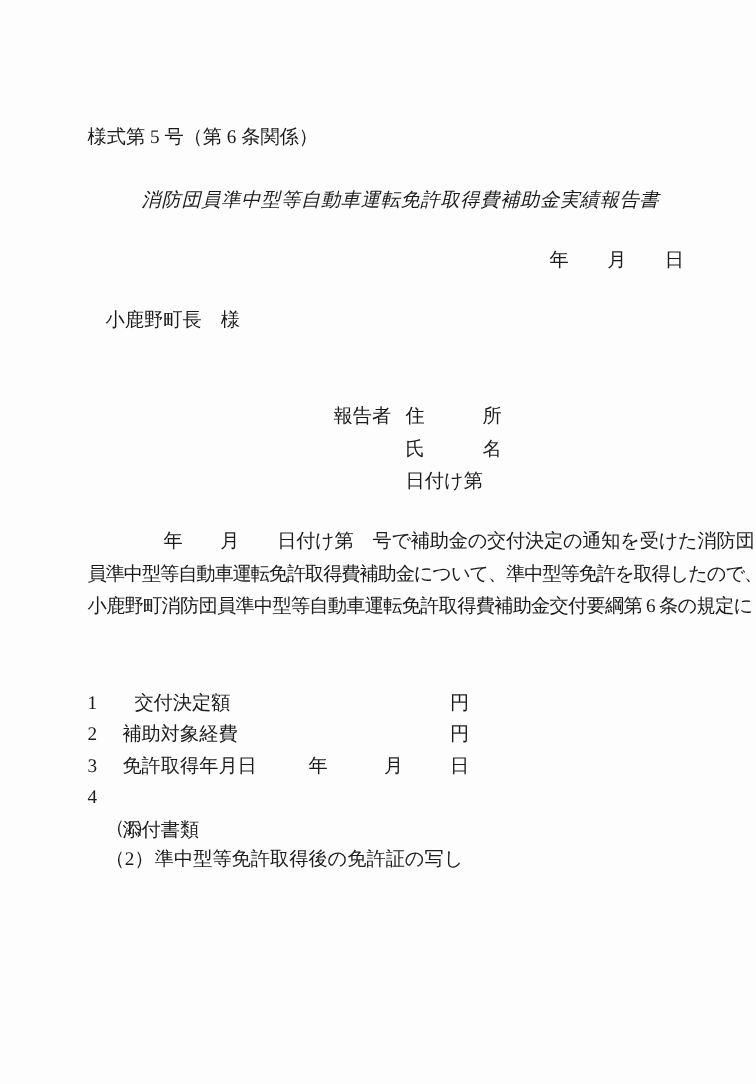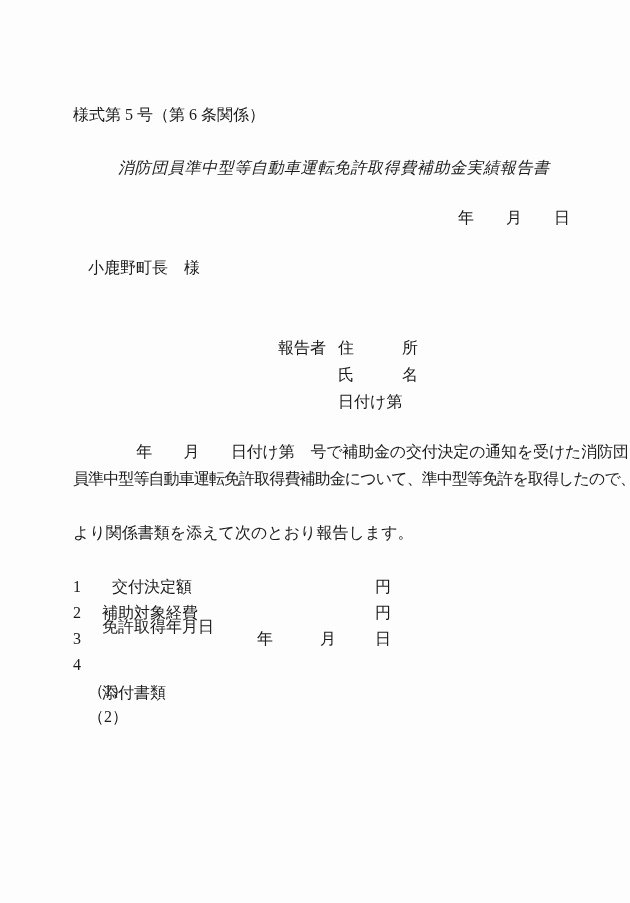--- a/index.html
+++ b/index.html
@@ -41,36 +41,37 @@
 
   <div class="t" style="left:88px; top:219px">小鹿野町長　様</div>
 
   <div class="t" style="left:278px; top:299px">報告者</div>
   <div class="t" style="left:338px; top:299px">住　　　所</div>
   <div class="t" style="left:338px; top:326px">氏　　　名</div>
   <div class="t" style="left:338px; top:353px">日付け第</div>
 
   <div class="t" style="left:73px; top:403px; letter-spacing:-0.2px">　　　　年　　月　　日付け第　号で補助金の交付決定の通知を受けた消防団</div>
   <div class="t" style="left:73px; top:430px; letter-spacing:-0.9px">員準中型等自動車運転免許取得費補助金について、準中型等免許を取得したので、</div>
-  <div class="t" style="left:73px; top:484px">より関係書類を添えて次のとおり報告します。</div>
+  <div class="t" style="left:73px; top:457px; letter-spacing:-0.6px">小鹿野町消防団員準中型等自動車運転免許取得費補助金交付要綱第 6 条の規定に</div>
 
   <span class="t" style="left:73px; top:538px">1</span>
   <span class="t" style="left:112px; top:538px">交付決定額</span>
   <span class="t" style="left:375px; top:538px">円</span>
 
   <span class="t" style="left:73px; top:564px">2</span>
   <span class="t" style="left:102px; top:564px">補助対象経費</span>
   <span class="t" style="left:375px; top:564px">円</span>
 
   <span class="t" style="left:73px; top:590px">3</span>
-  <span class="t" style="left:102px; top:578px">免許取得年月日</span>
+  <span class="t" style="left:102px; top:590px">免許取得年月日</span>
   <span class="t" style="left:257px; top:590px">年</span>
   <span class="t" style="left:320px; top:590px">月</span>
   <span class="t" style="left:375px; top:590px">日</span>
 
   <span class="t" style="left:73px; top:616px">4</span>
   <span class="t" style="left:102px; top:644px">添付書類</span>
 
   <span class="t" style="left:88px; top:642px">（1）</span>
 
   <span class="t" style="left:88px; top:668px">（2）</span>
+  <span class="t" style="left:129px; top:668px">準中型等免許取得後の免許証の写し</span>
 
 </div>
 
 </body></html>

